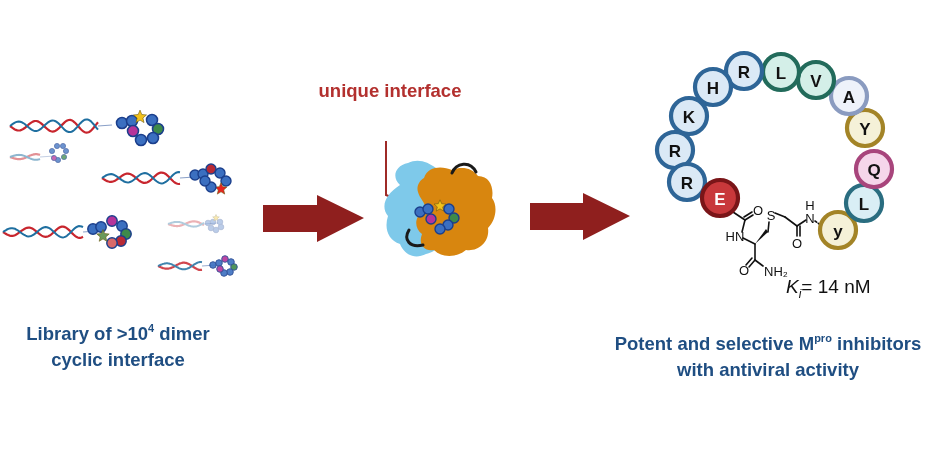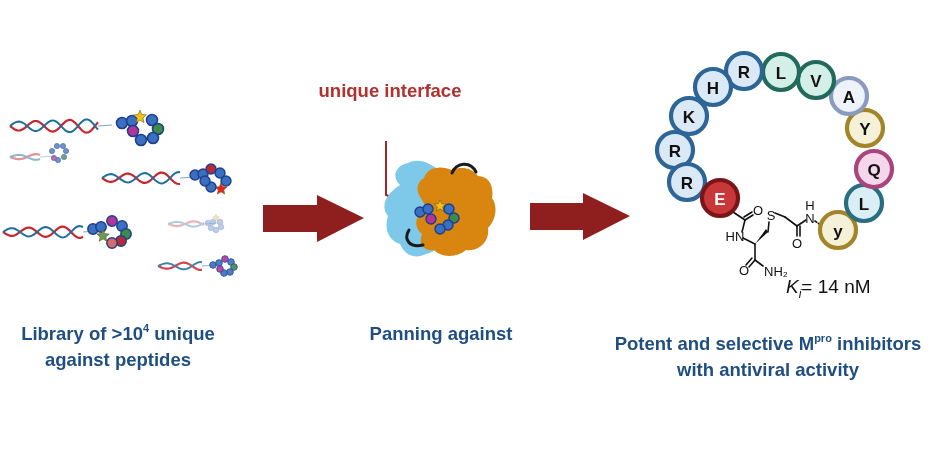--- a/index.html
+++ b/index.html
@@ -216,26 +216,25 @@
         <text x="720" y="199" class="res-text" fill="#ffffff">E</text>
       </g>
     </g>
 </svg>
 
 <div class="callout" style="left:300px;top:78px;width:180px;">
   <div>unique interface</div>
 </div>
 
 <div class="lbl" style="left:0px;top:321px;width:236px;">
-  <div><span>Library of &gt;10</span><sup>4</sup><span> unique</span></div>
-  <div>against peptides</div>
+  <div><span>Library of &gt;10</span><sup>4</sup><span> dimer</span></div>
+  <div>cyclic interface</div>
 </div>
 
 <div class="lbl" style="left:290px;top:321px;width:302px;">
-  <div>Panning against</div>
 </div>
 
 <div class="lbl" style="left:598px;top:331px;width:340px;">
   <div><span>Potent and selective M</span><sup>pro</sup><span> inhibitors</span></div>
   <div>with antiviral activity</div>
 </div>
 
 <div class="ki" style="left:786px;top:276px;">
   <i>K</i><sub>i</sub><span>= 14 nM</span>
 </div>

